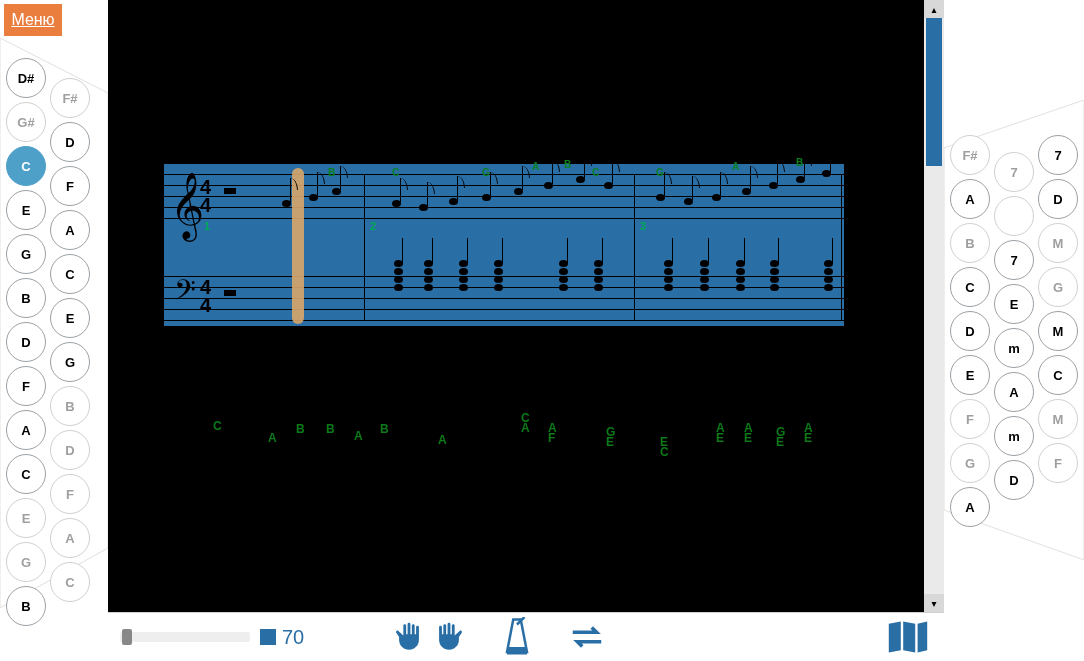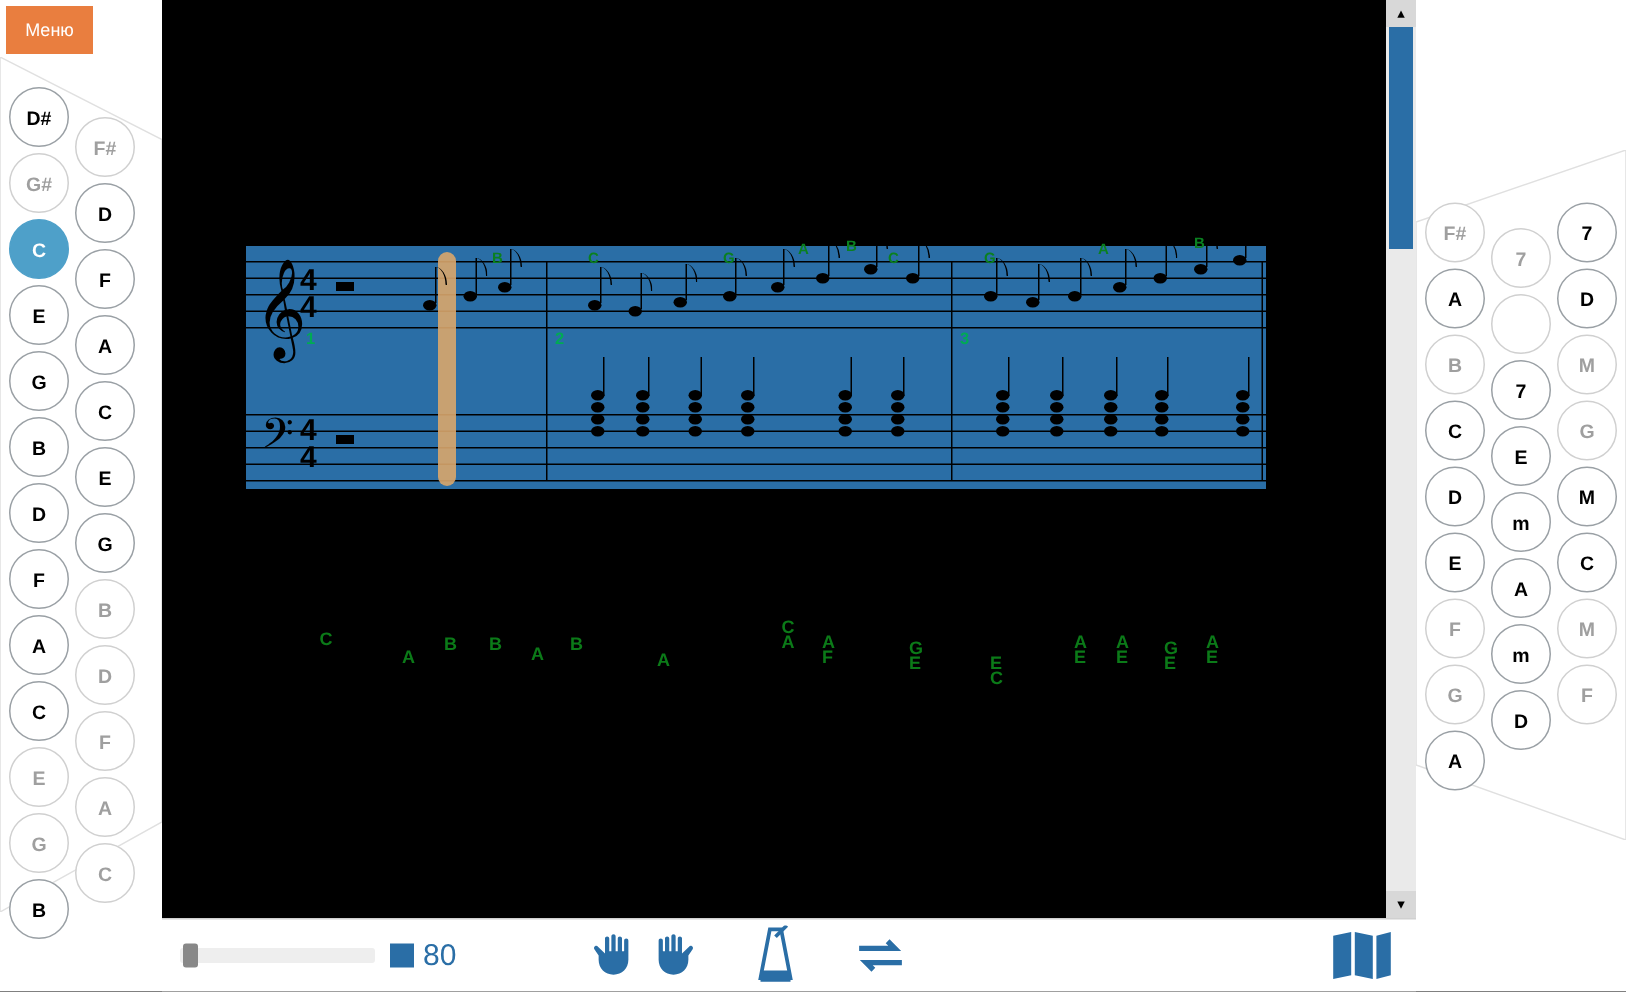--- a/index.html
+++ b/index.html
@@ -2,22 +2,22 @@
 <html><head>
 <meta charset="utf-8">
 <style>
   * { box-sizing: border-box; }
   html,body { margin:0; padding:0; font-family: Arial, sans-serif; }
   body { width:1084px; height:661px; position:relative; overflow:hidden; background:#fff; }
 
   
   .menu-btn {
     position:absolute; left:4px; top:4px; width:58px; height:32px;
-    background:#e97e3f; color:#fff; font-size:12px; border:none;
-    cursor:pointer; z-index:100;
+    background:#e97e3f; color:#fff; font-size:16px; border:none;
+    cursor:pointer; z-index:100;text-decoration:underline;
   }
 
   
   .left-pad {
     position:absolute; left:0; top:38px; width:108px; height:570px;
     background:#fff;
   }
   .left-pad svg.wedge { position:absolute; left:0; top:0; }
   .key-col { position:absolute; display:flex; flex-direction:column; }
   .key-col.left-a { left:6px; top:20px; }
@@ -425,21 +425,21 @@
     </div>
     <div class="scroll-arrow">▾</div>
   </div>
 </div>
 
 <div class="toolbar">
   <div class="slider">
     <div class="slider-thumb"></div>
   </div>
   <div class="slider-value-box"></div>
-  <span class="slider-value">80</span>
+  <span class="slider-value">70</span>
 
   <div style="width:70px;"></div>
 
   <div class="tool-icon hand-pair">
     <svg class="hand-svg" viewBox="0 0 24 24">
         <path fill="#2a6ea6" d="M12 2c.6 0 1 .4 1 1v7h1V4c0-.6.4-1 1-1s1 .4 1 1v6h1V5c0-.6.4-1 1-1s1 .4 1 1v9c0 4-3 7-7 7s-7-3-7-7v-2l-2-3c-.3-.5-.2-1.1.3-1.4.5-.3 1.1-.2 1.4.3L8 11V4c0-.6.4-1 1-1s1 .4 1 1v6h1V3c0-.6.4-1 1-1z"></path>
       </svg>
     <svg class="hand-svg" viewBox="0 0 24 24">
         <path fill="#2a6ea6" d="M12 2c-.6 0-1 .4-1 1v7h-1V4c0-.6-.4-1-1-1s-1 .4-1 1v6H7V5c0-.6-.4-1-1-1s-1 .4-1 1v9c0 4 3 7 7 7s7-3 7-7v-2l2-3c.3-.5.2-1.1-.3-1.4-.5-.3-1.1-.2-1.4.3L16 11V4c0-.6-.4-1-1-1s-1 .4-1 1v6h-1V3c0-.6-.4-1-1-1z"></path>
       </svg>

